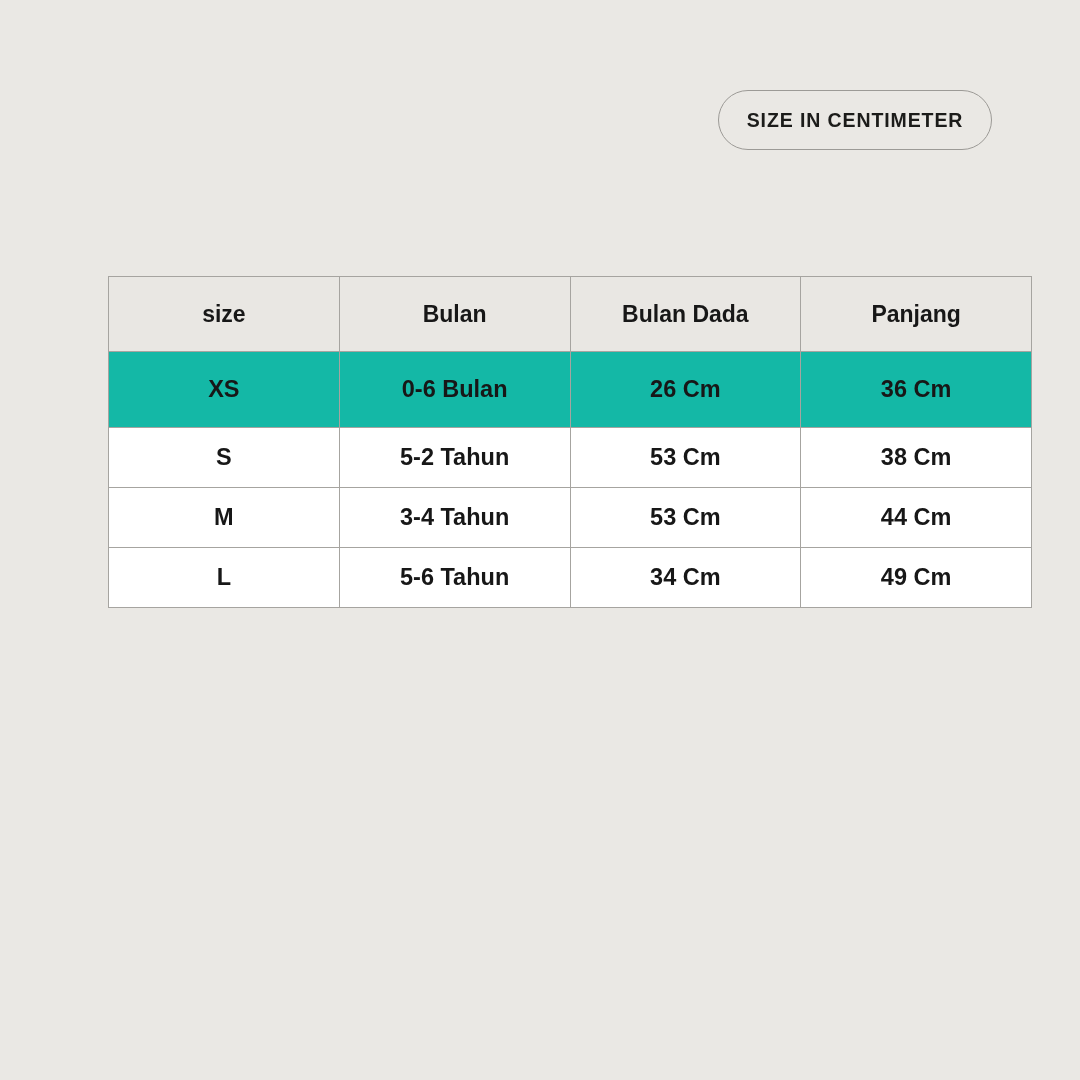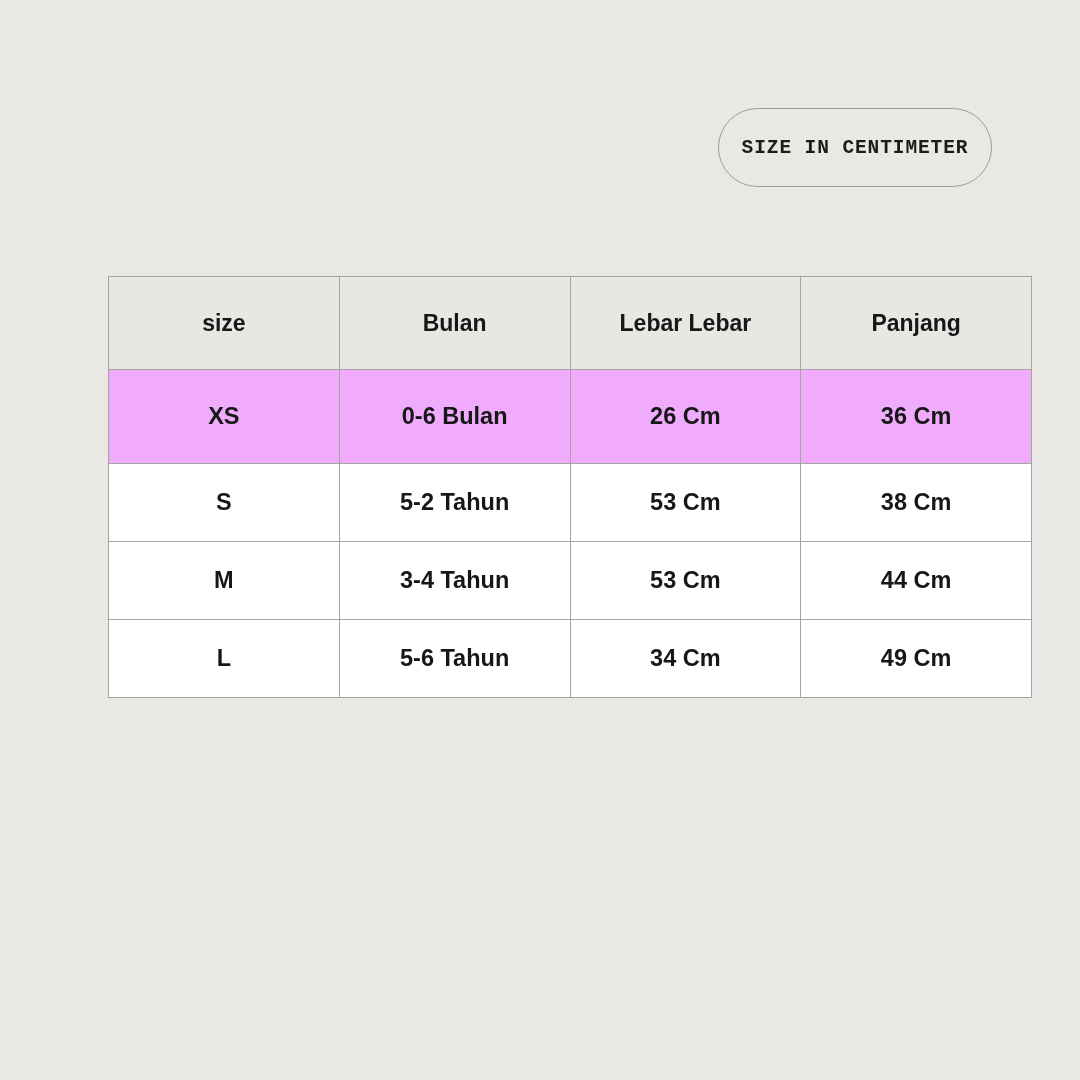--- a/index.html
+++ b/index.html
@@ -13,24 +13,23 @@
     font-family: "Liberation Sans", sans-serif;
     -webkit-font-smoothing: antialiased;
     position: relative;
     overflow: hidden;
   }
 
   
   .badge-wrap {
     position: absolute;
     left: 718px;
-    top: 108px;
+    top: 90px;
     width: 274px;
-    height: 79px;
-    font-family: Liberation Mono, monospace;
+    height: 60px;
   }
   .badge {
     width: 100%;
     height: 100%;
     box-sizing: border-box;
     border: 1.6px solid #9C9A96;
     border-radius: 999px;
     background: transparent;
     display: flex;
     align-items: center;
@@ -59,35 +58,35 @@
   table.size-table col {
     width: 230.75px;
   }
   table.size-table th,
   table.size-table td {
     border: 1.4px solid #A6A4A0;
     text-align: center;
     vertical-align: middle;
     color: #171717;
     font-weight: 700;
-    padding: 9px;
+    padding: 0;
   }
   tr.header-row th {
     height: 74px;
     font-size: 23px;
     background: #E9E7E3;
   }
   tr.data-row td {
     height: 59px;
     font-size: 23.5px;
     background: #FFFFFF;
   }
   tr.data-row.shaded td {
     height: 75px;
-    background: #f0abfc;
+    background: #14b8a6;
   }
 </style>
 </head>
 <body>
 
 <div class="badge-wrap">
   <div class="badge">
     <span class="badge-label">SIZE IN CENTIMETER</span>
   </div>
 </div>
@@ -97,21 +96,21 @@
     <colgroup>
       <col>
         <col>
         <col>
         <col>
     </colgroup>
     <thead>
       <tr class="header-row">
         <th>size</th>
         <th>Bulan</th>
-        <th>Lebar Lebar</th>
+        <th>Bulan Dada</th>
         <th>Panjang</th>
       </tr>
     </thead>
     <tbody>
       <tr class="data-row shaded">
         <td>XS</td>
         <td>0-6 Bulan</td>
         <td>26 Cm</td>
         <td>36 Cm</td>
       </tr>

